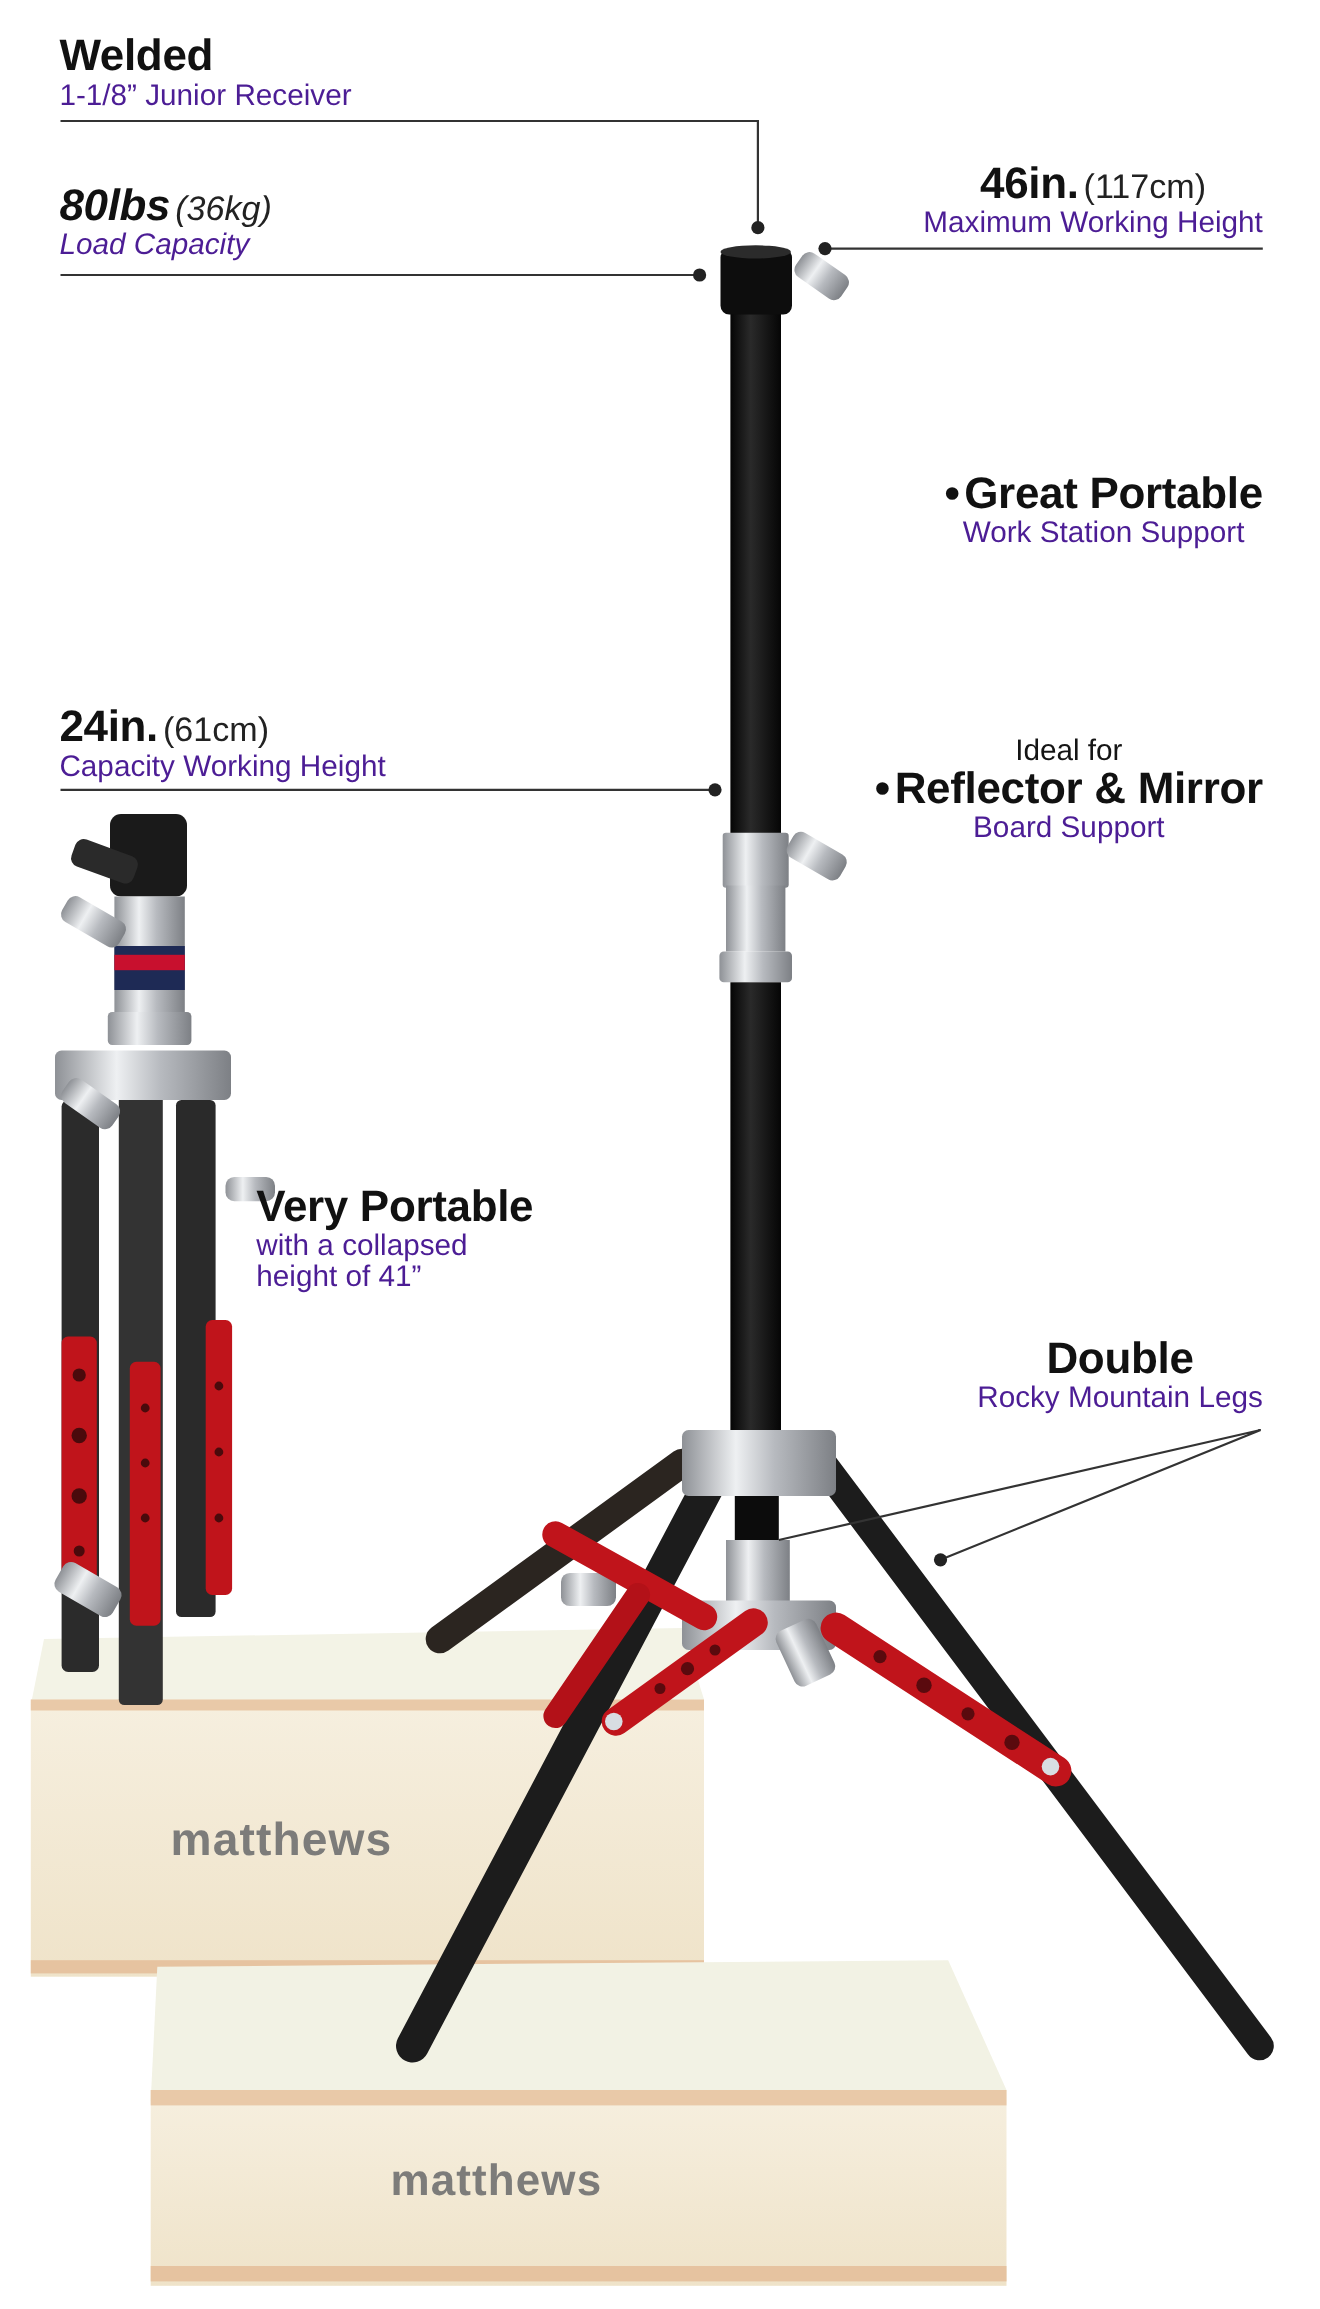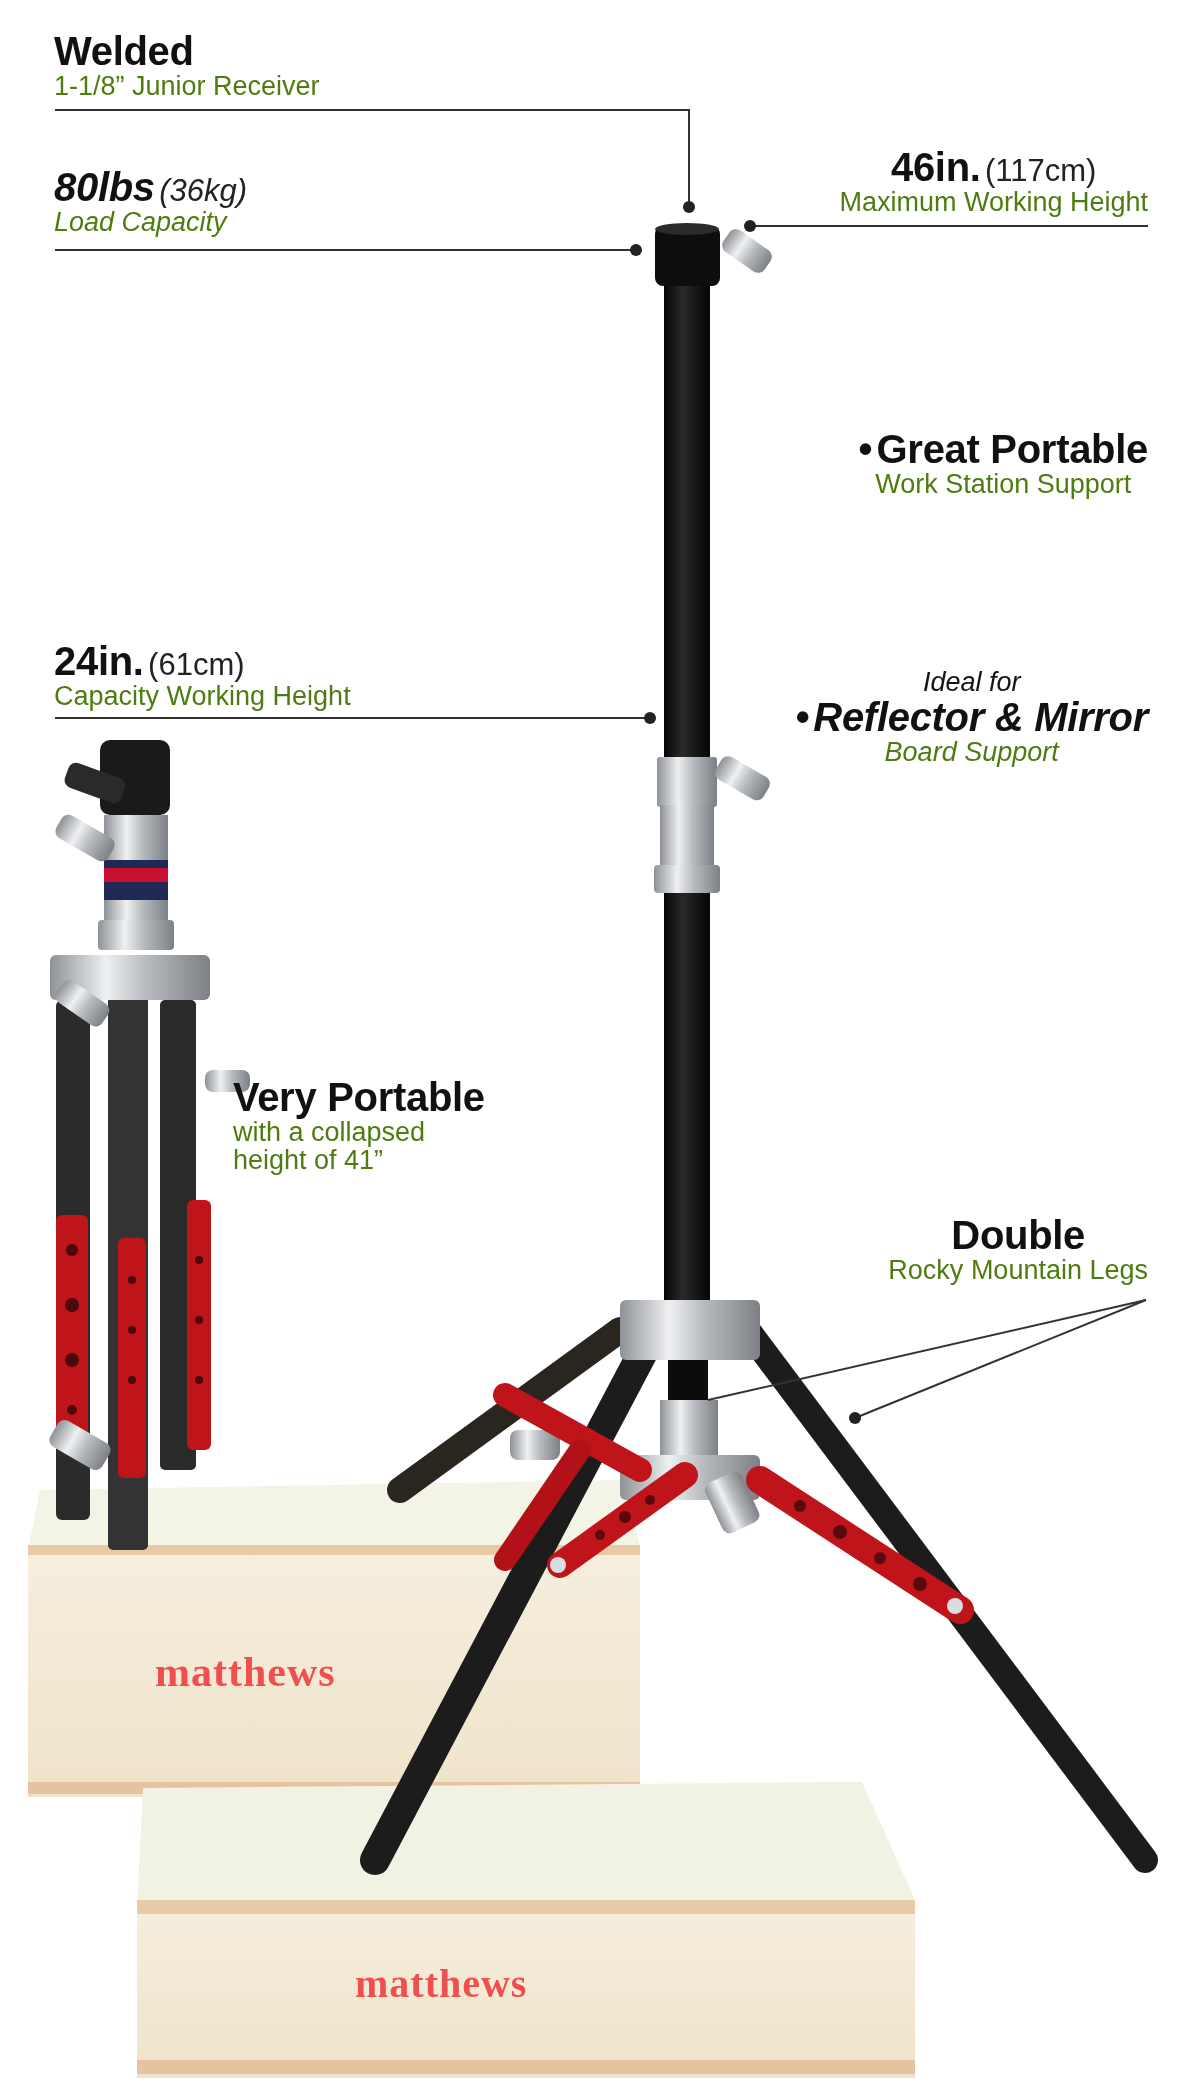--- a/index.html
+++ b/index.html
@@ -3,25 +3,25 @@
   <meta charset="utf-8">
   <style>
     html, body { margin: 0; padding: 0; background: #ffffff; }
     body { width: 1200px; height: 2099px; position: relative; overflow: hidden;
            font-family: "Liberation Sans", "DejaVu Sans", sans-serif; color: #111; }
     #scene { position: absolute; left: 0; top: 0; width: 1200px; height: 2099px; }
     .callout { position: absolute; line-height: 1.05; }
     .callout.right { text-align: center; }
     .title { font-weight: bold; font-size: 40px; letter-spacing: -0.3px; }
     .title-light { font-weight: normal; font-size: 31px; color: #222; }
-    .sub { font-size: 27px; color: #4d7c0f; }
+    .sub { font-size: 27px; color: #4c1d95; }
     .pre { font-size: 27px; color: #151515; }
     .bullet { font-weight: bold; font-size: 40px; margin-right: 4px; }
-    .box-brand { position: absolute; font-family: Liberation Serif, serif; font-weight: bold;
-                 color: #ef4444; letter-spacing: 1px; opacity: 0.92; }
+    .box-brand { position: absolute; font-family: Liberation Sans, sans-serif; font-weight: bold;
+                 color: #737373; letter-spacing: 1px; opacity: 0.92; }
   </style>
 </head>
 <body>
 
 <div id="scene">
 
   <svg width="1200" height="2099" viewBox="0 0 1200 2099" style="position:absolute;left:0;top:0">
     <defs>
       <linearGradient id="alu" x1="0" x2="1" y1="0" y2="0">
         <stop offset="0" stop-color="#8e9196"></stop>
@@ -177,21 +177,21 @@
     <div><span class="bullet">•</span><span class="title">Great Portable</span></div>
     <div class="sub">Work Station Support</div>
   </div>
 
   <div class="callout" style="left:54px; top:640px;">
     <div><span class="title">24in.</span>
       <span class="title-light">(61cm)</span></div>
     <div class="sub">Capacity Working Height</div>
   </div>
 
-  <div class="callout right" style="right:52px; top:668px;font-style:italic;">
+  <div class="callout right" style="right:52px; top:668px;">
     <div class="pre">Ideal for</div>
     <div><span class="bullet">•</span><span class="title">Reflector &amp; Mirror</span></div>
     <div class="sub">Board Support</div>
   </div>
 
   <div class="callout" style="left:233px; top:1076px;">
     <div class="title">Very Portable</div>
     <div class="sub">with a collapsed</div>
     <div class="sub">height of 41”</div>
   </div>

